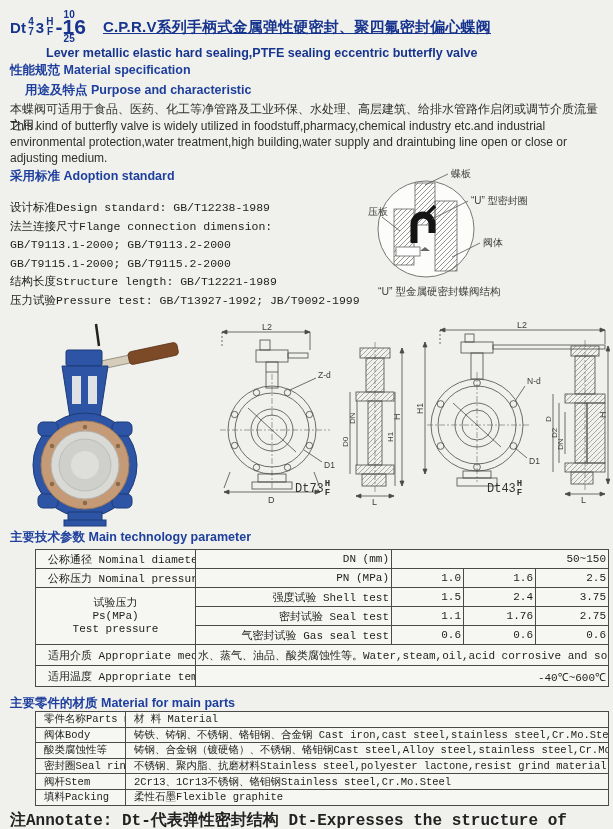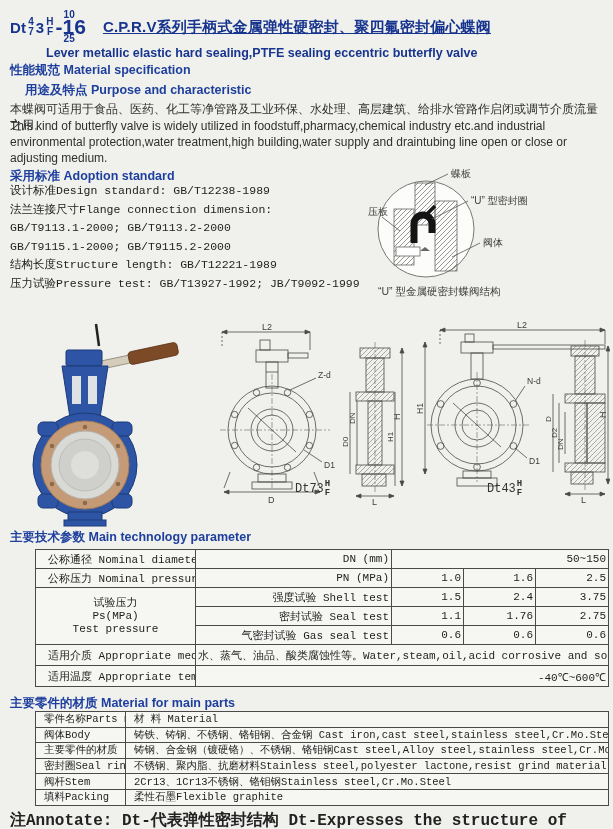--- a/index.html
+++ b/index.html
@@ -13,21 +13,21 @@
   .t-big{font-size:15px;font-weight:bold;color:#17348f;letter-spacing:.2px;}
   .stack{display:inline-flex;flex-direction:column;align-items:center;font-size:10px;line-height:10px;font-weight:bold;color:#17348f;margin:0 1px;}
   .stack3{display:inline-flex;flex-direction:column;align-items:flex-start;color:#17348f;font-weight:bold;}
   .stack3 .sm{font-size:10px;line-height:10px;margin-left:8px;}
   .stack3 .md{font-size:21px;line-height:14px;}
   .series{margin-left:16px;text-decoration:underline;}
   .subtitle{left:10px;top:46px;font-size:12.5px;}
   .h-sec{font-size:12.5px;}
   .para{font-size:12px;color:#2f2f2f;line-height:16px;}
   .mono{font-family:"Liberation Mono","DejaVu Sans Mono",monospace;}
-  .standards{left:10px;top:182px;font-size:11.5px;line-height:18.6px;color:#222;}
+  .standards{left:10px;top:199px;font-size:11.5px;line-height:18.6px;color:#222;}
   
   svg text{font-family:"Liberation Sans","DejaVu Sans",sans-serif;fill:#3c3c3c;}
   .fig-label{font-size:12px;color:#333;display:flex;align-items:center;font-family:"Liberation Mono","DejaVu Sans Mono",monospace;}
   .fig-label .stack{color:#333;font-size:9px;line-height:9px;margin-left:1px;}
   
   table{border-collapse:collapse;table-layout:fixed;background:#f6f7f3;}
   td{border:1px solid #4a4a4a;font-family:"Liberation Mono","DejaVu Sans Mono",monospace;font-size:11px;color:#1d1d1d;text-align:right;padding:0 2px;overflow:hidden;white-space:nowrap;}
   #tech-table{left:35px;top:549px;width:573px;}
   #tech-table td.lab{text-align:left;padding-left:12px;}
   #tech-table td.ctr{text-align:center;padding-left:2px;line-height:13px;}
@@ -347,21 +347,21 @@
     <tbody>
         <tr>
       <td>零件名称Parts name</td>
       <td>材 料 Material</td>
     </tr>
     <tr>
       <td>阀体Body</td>
       <td>铸铁、铸钢、不锈钢、铬钼钢、合金钢 Cast iron,cast steel,stainless steel,Cr.Mo.Steel、alloy steel</td>
     </tr>
     <tr>
-      <td>主要零件的材质</td>
+      <td>酸类腐蚀性等</td>
       <td>铸钢、合金钢（镀硬铬）、不锈钢、铬钼钢Cast steel,Alloy steel,stainless steel,Cr.Mo.Steel</td>
     </tr>
     <tr>
       <td>密封圈Seal ring</td>
       <td>不锈钢、聚内脂、抗磨材料Stainless steel,polyester lactone,resist grind material</td>
     </tr>
     <tr>
       <td>阀杆Stem</td>
       <td>2Cr13、1Cr13不锈钢、铬钼钢Stainless steel,Cr.Mo.Steel</td>
     </tr>

